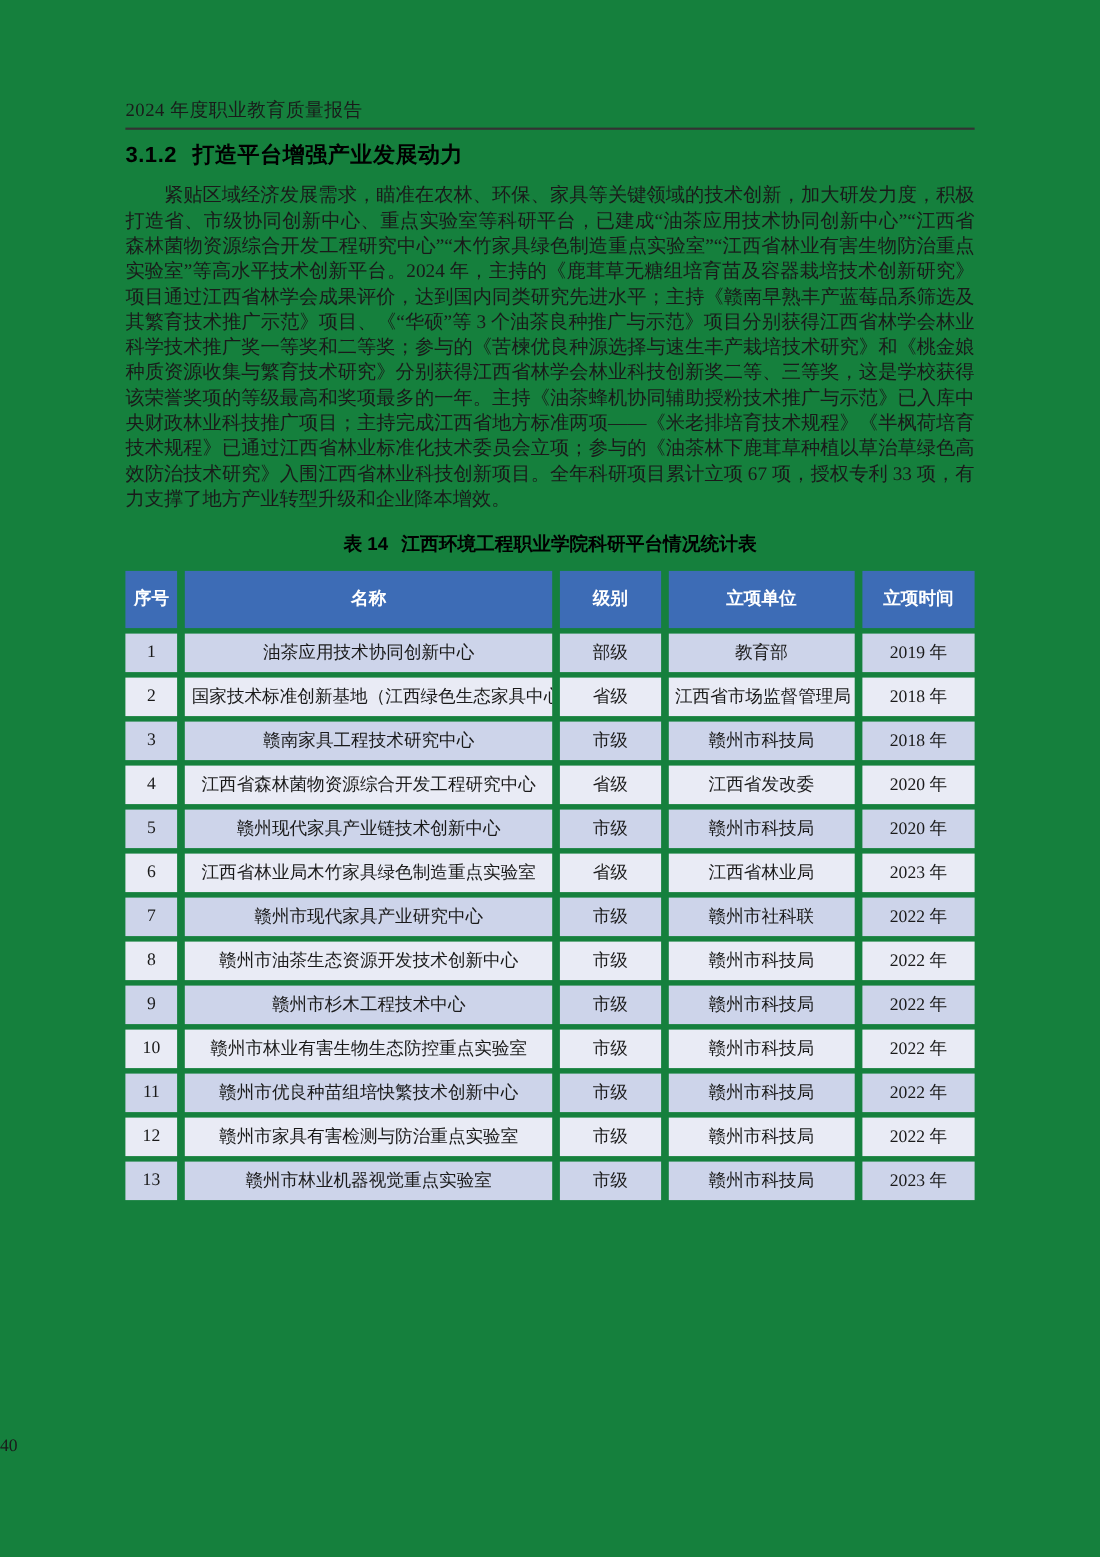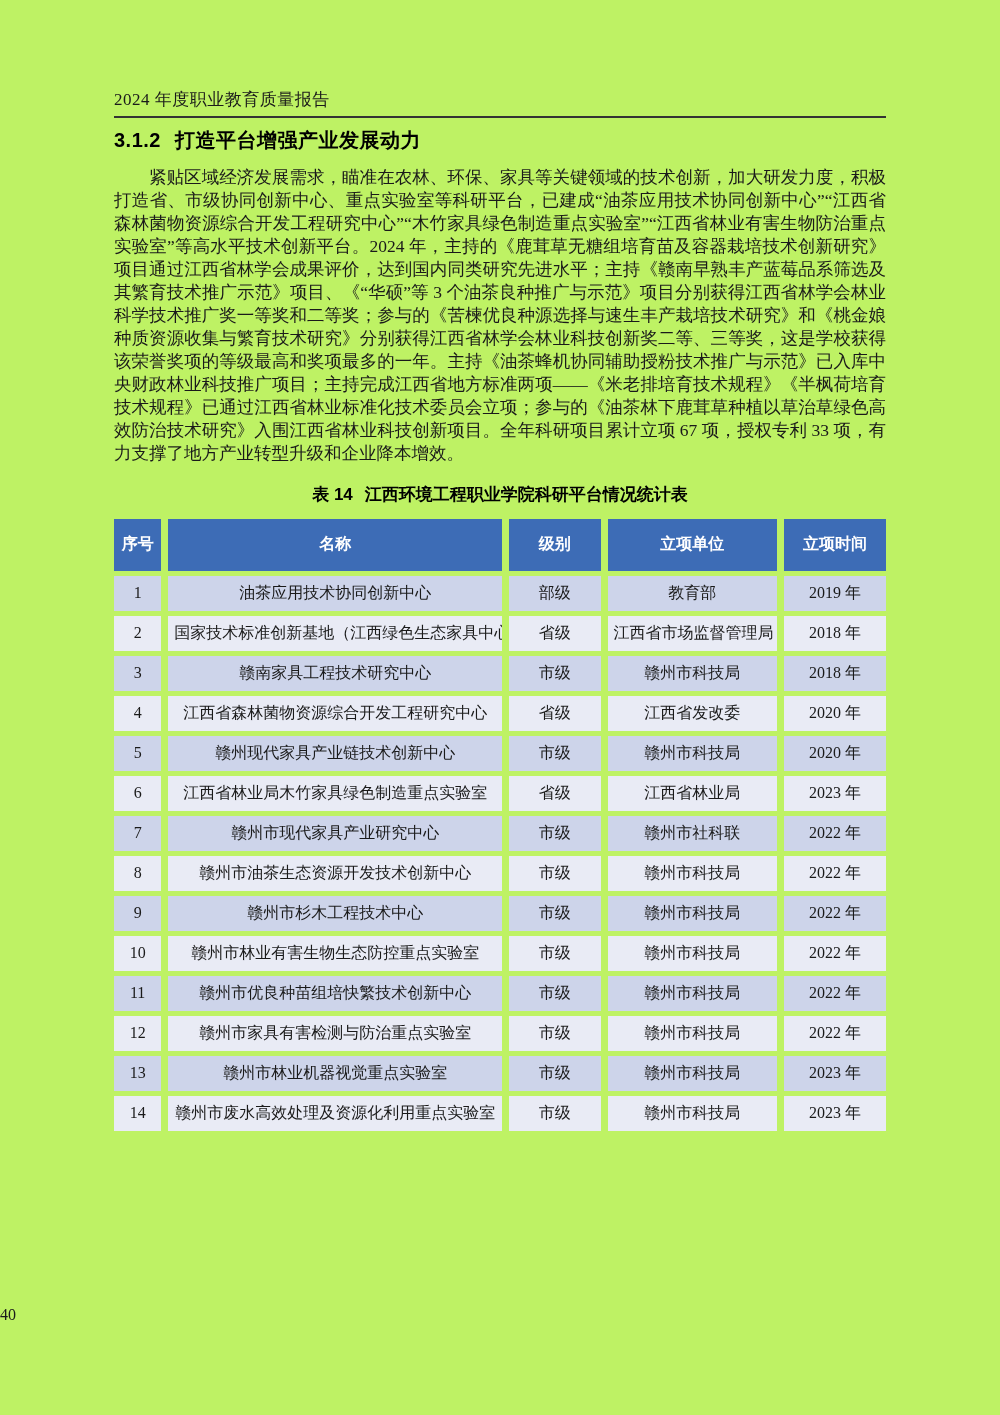--- a/index.html
+++ b/index.html
@@ -1,20 +1,20 @@
 <!DOCTYPE html>
 <html style="--header-bg: #3d6cb6; --row-odd: #cdd4ea; --row-even: #e9ebf5; --rule-color: #333333;"><head>
 <meta charset="utf-8">
 <style>
   html, body { margin: 0; padding: 0; background: #ffffff; }
   .page {
     position: relative;
     width: 1000px;
     height: 1415px;
-    background: #bef264;
+    background: #15803d;
     font-family: "Liberation Serif", "DejaVu Serif", serif;
     color: #111111;
     overflow: hidden;
   }
   .content {
     position: absolute;
     left: 114px;
     top: 88px;
     width: 772px;
   }
@@ -220,27 +220,20 @@
     <td>赣州市科技局</td>
     <td>2022 年</td>
   </tr>
             <tr class="odd">
     <td>13</td>
     <td>赣州市林业机器视觉重点实验室</td>
     <td>市级</td>
     <td>赣州市科技局</td>
     <td>2023 年</td>
   </tr>
-            <tr class="even">
-    <td>14</td>
-    <td>赣州市废水高效处理及资源化利用重点实验室</td>
-    <td>市级</td>
-    <td>赣州市科技局</td>
-    <td>2023 年</td>
-  </tr>
           </tbody>
       </table>
     </div>
 
   </div>
 
   <div class="page-footer">40</div>
 </div>
 
 </body></html>

